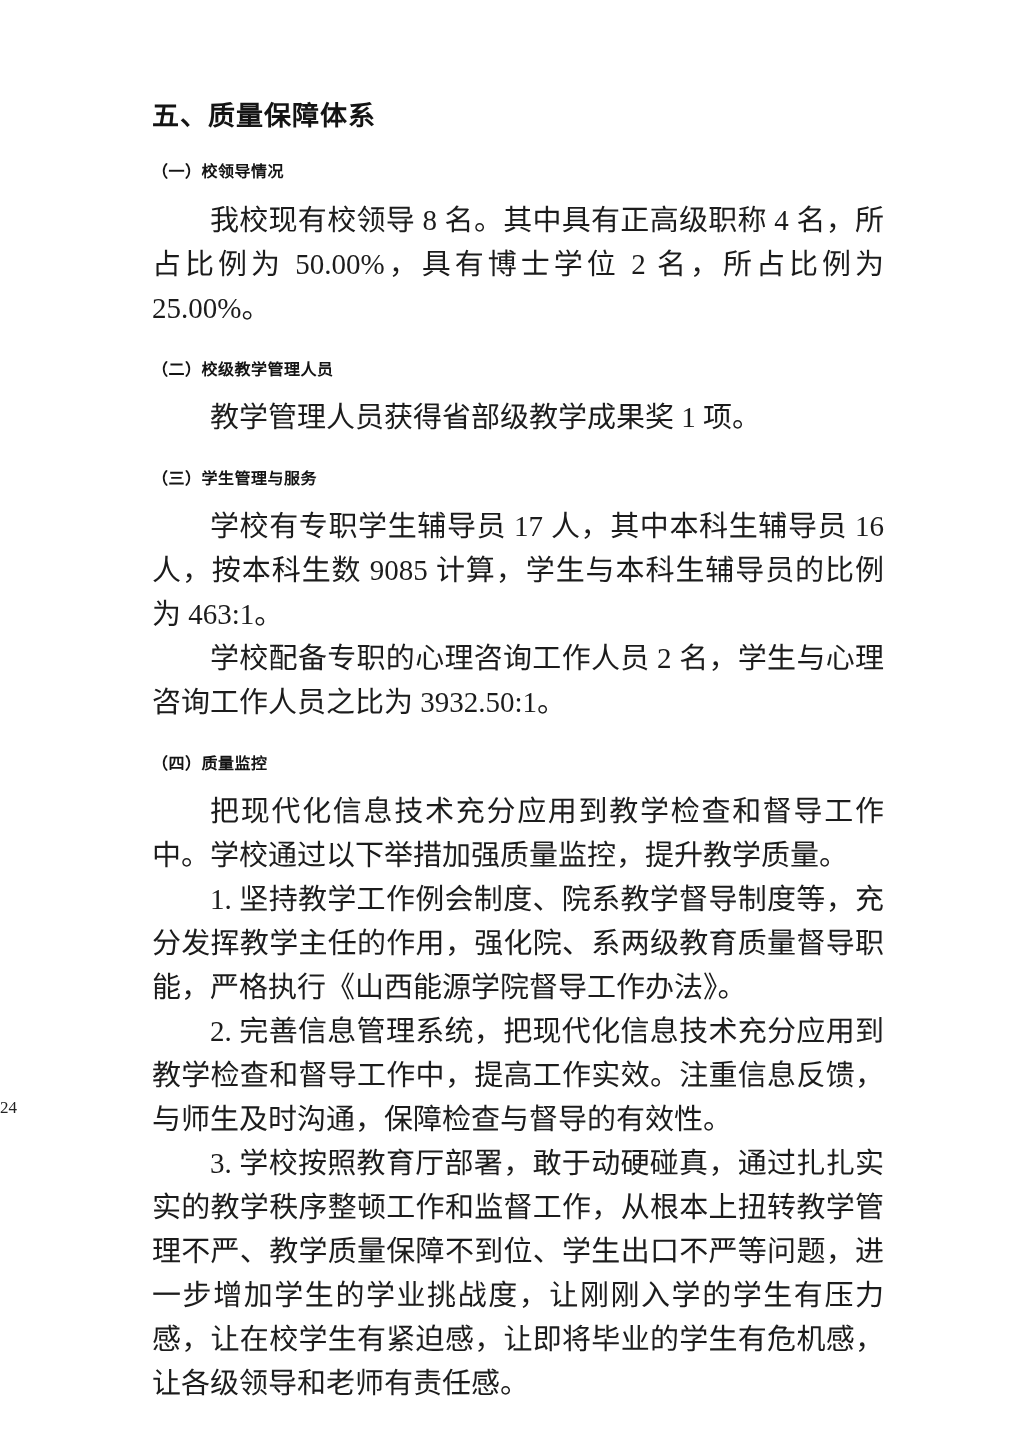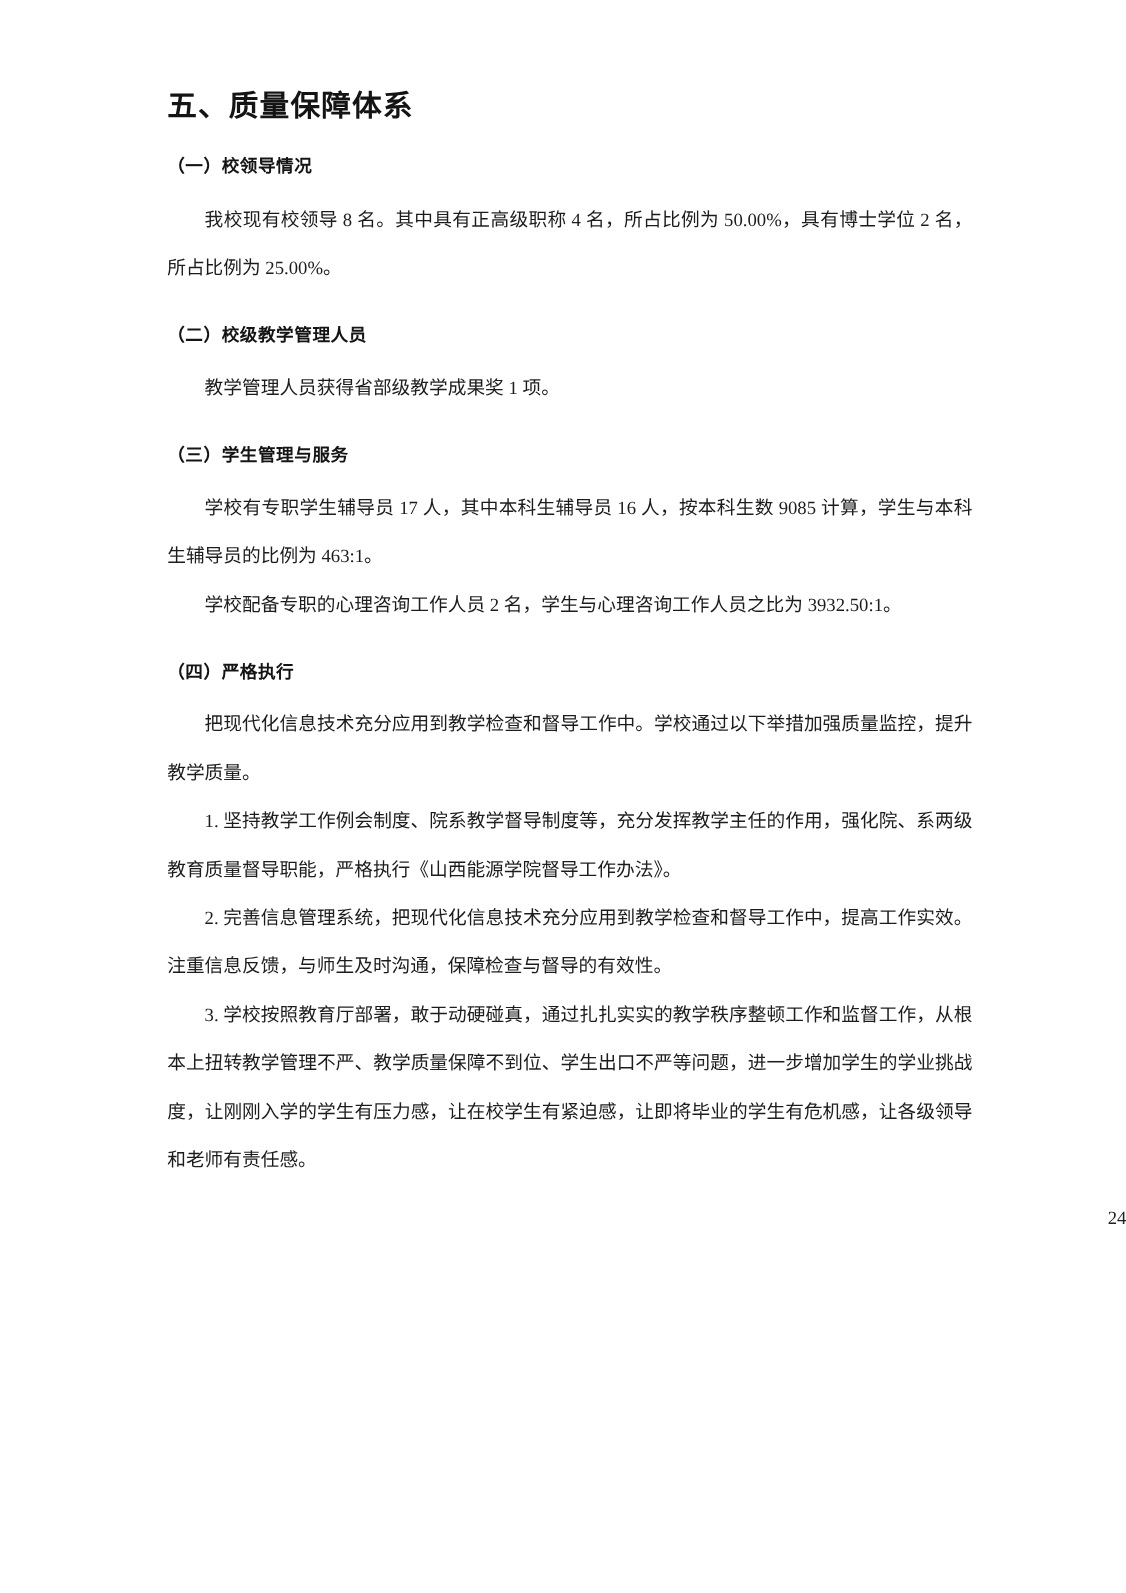--- a/index.html
+++ b/index.html
@@ -9,21 +9,21 @@
     background: #ffffff;
     color: #1c1c1c;
     font-family: "Liberation Serif", "DejaVu Serif", serif;
     overflow: hidden;
   }
   .page {
     position: relative;
     width: 1024px;
     height: 1220px;
     box-sizing: border-box;
-    padding: 80px 140px 0 152px;
+    padding: 100px 140px 0 152px;
     background: #ffffff;
     border-radius: 18px;
   }
   .doc-title {
     font-family: "Liberation Sans", "DejaVu Sans", sans-serif;
     font-weight: 700;
     font-size: 27px;
     line-height: 1.2;
     color: #141414;
     margin: 0 0 8px 0;
@@ -32,54 +32,54 @@
   .section-heading {
     font-family: "Liberation Sans", "DejaVu Sans", sans-serif;
     font-weight: 700;
     font-size: 16px;
     line-height: 1.2;
     color: #141414;
     margin: 30px 0 16px 0;
     letter-spacing: 0.5px;
   }
   .para {
-    font-size: 17px;
+    font-size: 29px;
     line-height: 44px;
     margin: 0;
     text-align: justify;
     text-align-last: left;
     text-indent: 2em;
     color: #1c1c1c;
   }
   .page-number {
     position: absolute;
     left: 0;
     bottom: 102px;
     width: 100%;
-    text-align: right;
+    text-align: left;
     font-size: 17px;
     color: #222222;
     font-family: "Liberation Serif", "DejaVu Serif", serif;
   }
 </style>
 </head>
 <body>
 
 <div class="page">
   <h1 class="doc-title">五、质量保障体系</h1>
 
   <div id="sections">
       <h2 class="section-heading">（一）校领导情况</h2>
       <p class="para">我校现有校领导 8 名。其中具有正高级职称 4 名，所占比例为 50.00%，具有博士学位 2 名，所占比例为 25.00%。</p>
       <h2 class="section-heading">（二）校级教学管理人员</h2>
       <p class="para">教学管理人员获得省部级教学成果奖 1 项。</p>
       <h2 class="section-heading">（三）学生管理与服务</h2>
       <p class="para">学校有专职学生辅导员 17 人，其中本科生辅导员 16 人，按本科生数 9085 计算，学生与本科生辅导员的比例为 463:1。</p>
       <p class="para">学校配备专职的心理咨询工作人员 2 名，学生与心理咨询工作人员之比为 3932.50:1。</p>
-      <h2 class="section-heading">（四）严格执行</h2>
+      <h2 class="section-heading">（四）质量监控</h2>
       <p class="para">把现代化信息技术充分应用到教学检查和督导工作中。学校通过以下举措加强质量监控，提升教学质量。</p>
       <p class="para">1. 坚持教学工作例会制度、院系教学督导制度等，充分发挥教学主任的作用，强化院、系两级教育质量督导职能，严格执行《山西能源学院督导工作办法》。</p>
       <p class="para">2. 完善信息管理系统，把现代化信息技术充分应用到教学检查和督导工作中，提高工作实效。注重信息反馈，与师生及时沟通，保障检查与督导的有效性。</p>
       <p class="para">3. 学校按照教育厅部署，敢于动硬碰真，通过扎扎实实的教学秩序整顿工作和监督工作，从根本上扭转教学管理不严、教学质量保障不到位、学生出口不严等问题，进一步增加学生的学业挑战度，让刚刚入学的学生有压力感，让在校学生有紧迫感，让即将毕业的学生有危机感，让各级领导和老师有责任感。</p>
     </div>
 
   <div class="page-number">24</div>
 </div>
 
 </body></html>

